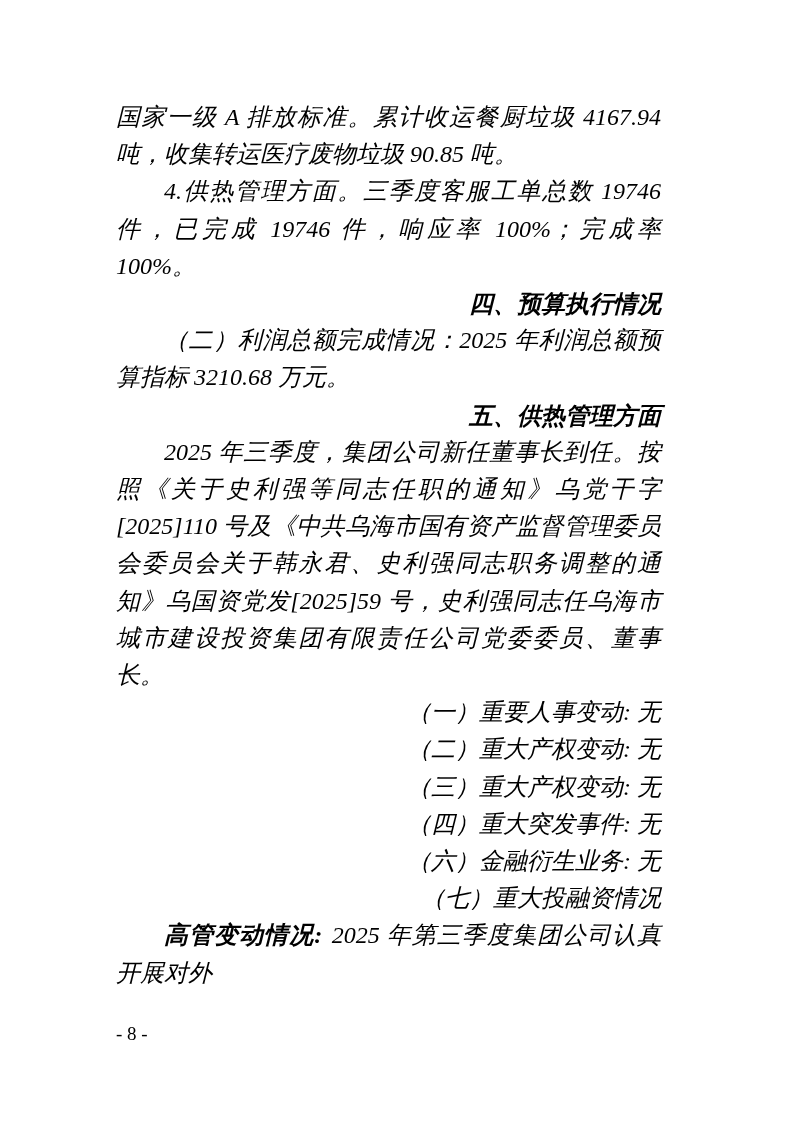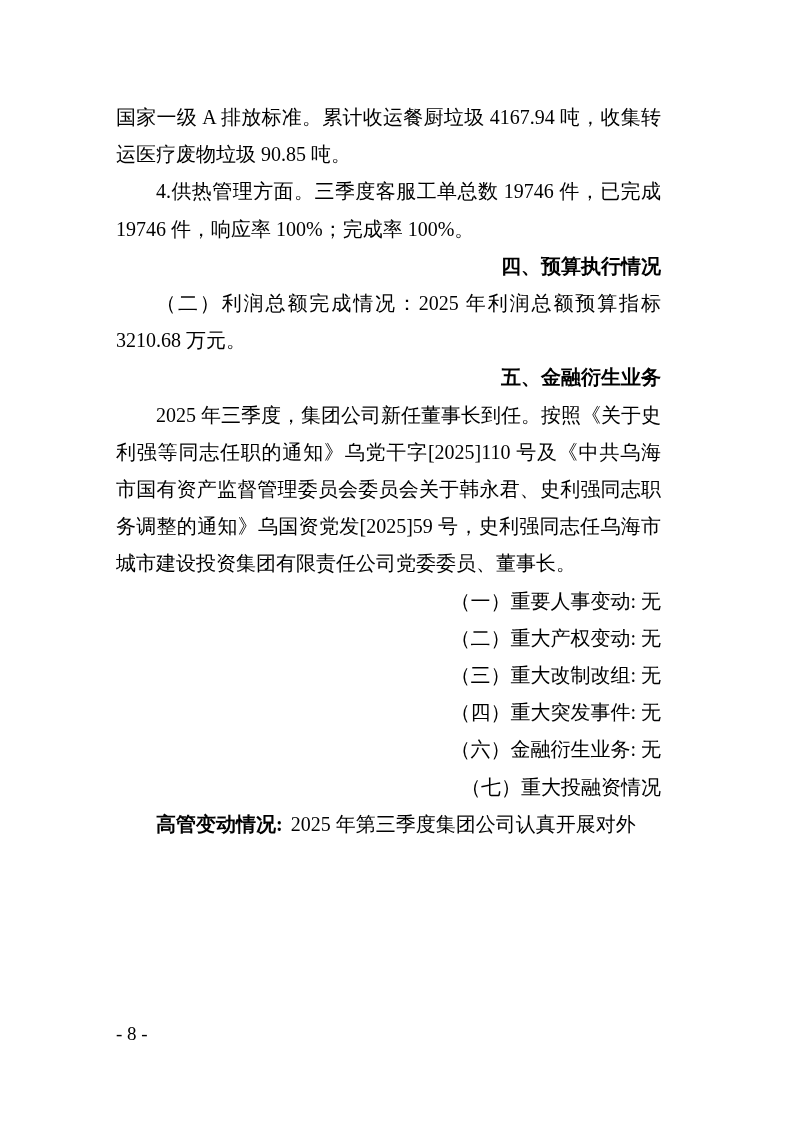--- a/index.html
+++ b/index.html
@@ -13,24 +13,25 @@
     position: relative;
     overflow: hidden;
     font-family: "Liberation Serif", "DejaVu Serif", serif;
     color: #000000;
   }
   .doc-body {
     position: absolute;
     left: 116px;
     top: 99px;
     width: 545px;
-    font-size: 20px;
+    font-size: 24px;
     line-height: 37.2px;
     text-align: justify;
     word-break: normal;
+    font-style: italic;
   }
   .doc-body p {
     margin: 0;
     padding: 0;
     text-indent: 2em;
   }
   p.no-indent {
     text-indent: 0;
   }
   p.heading {
@@ -56,25 +57,25 @@
   }
 </style>
 </head>
 <body>
 
 <div class="doc-body">
   <p class="no-indent">国家一级 A 排放标准。累计收运餐厨垃圾 4167.94 吨，收集转运医疗废物垃圾 90.85 吨。</p>
   <p>4.供热管理方面。三季度客服工单总数 19746 件，已完成 19746 件，响应率 100%；完成率 100%。</p>
   <p class="heading">四、预算执行情况</p>
   <p>（二）利润总额完成情况：2025 年利润总额预算指标 3210.68 万元。</p>
-  <p class="heading">五、金融衍生业务</p>
+  <p class="heading">五、供热管理方面</p>
   <p>2025 年三季度，集团公司新任董事长到任。按照《关于史利强等同志任职的通知》乌党干字[2025]110 号及《中共乌海市国有资产监督管理委员会委员会关于韩永君、史利强同志职务调整的通知》乌国资党发[2025]59 号，史利强同志任乌海市城市建设投资集团有限责任公司党委委员、董事长。</p>
   <p class="list-item">（一）重要人事变动: 无</p>
   <p class="list-item">（二）重大产权变动: 无</p>
-  <p class="list-item">（三）重大改制改组: 无</p>
+  <p class="list-item">（三）重大产权变动: 无</p>
   <p class="list-item">（四）重大突发事件: 无</p>
   <p class="list-item">（六）金融衍生业务: 无</p>
   <p class="list-item">（七）重大投融资情况</p>
   <p>
     <span class="lead-bold">高管变动情况:</span><span>2025 年第三季度集团公司认真开展对外</span>
   </p>
 </div>
 
 <div class="page-footer">- 8 -</div>
 

